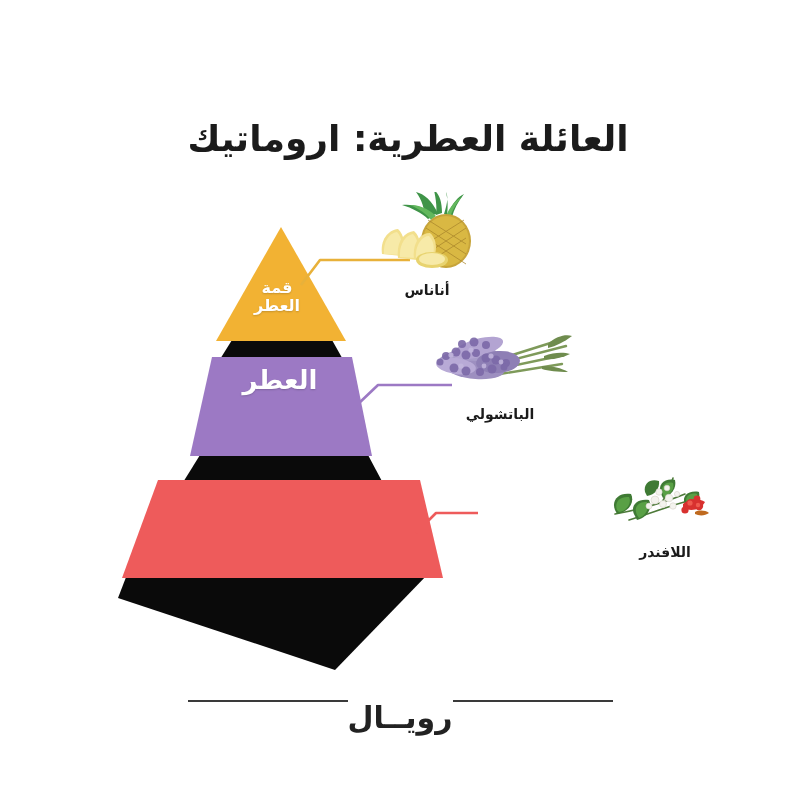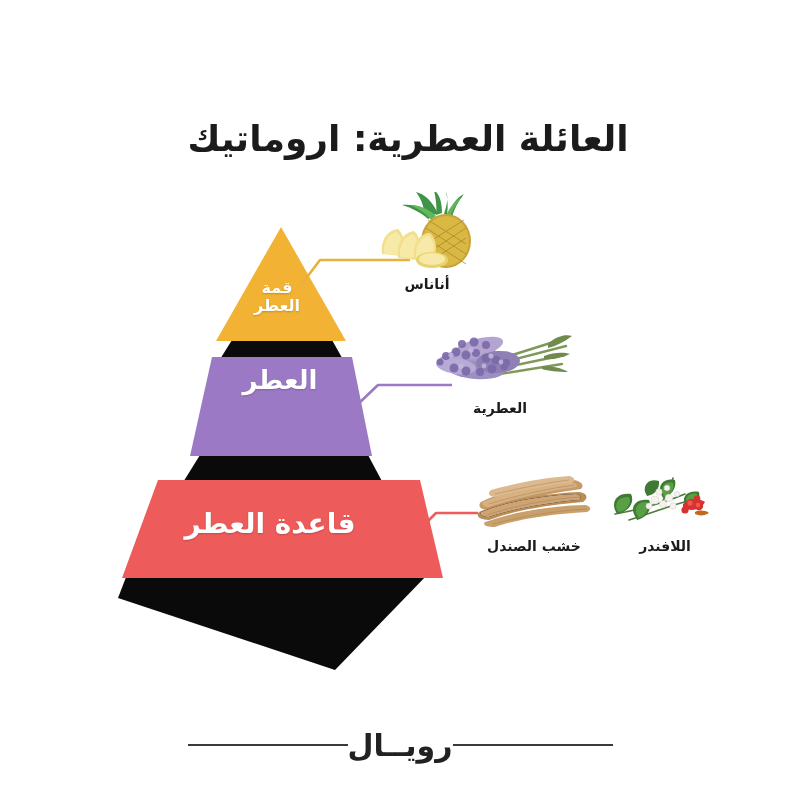--- a/index.html
+++ b/index.html
@@ -73,21 +73,21 @@
   
   .note {
     position: absolute;
     text-align: center;
     direction: rtl;
   }
   .note-caption {
     font-size: 14px;
     font-weight: 700;
     color: #1b1b1b;
-    margin-top: 6px;
+    margin-top: 12px;
     white-space: nowrap;
     direction: rtl;
   }
   .note-art {
     display: block;
     margin: 0 auto;
   }
 
   .note-pineapple { left: 368px; top: 192px; width: 118px; }
   .note-lavender  { left: 425px; top: 322px; width: 150px; }
@@ -95,21 +95,20 @@
   .note-patchouli { left: 604px; top: 470px; width: 122px; }
 
   
   .footer {
     position: absolute;
     left: 0;
     top: 700px;
     width: 800px;
     height: 90px;
     display: flex;
-    align-items: center;
     justify-content: center;
   }
   .rule {
     width: 160px;
     height: 2px;
     background: #3a3a3a;
   }
   .brand {
     font-size: 30px;
     font-weight: 700;
@@ -149,23 +148,20 @@
 
   <div class="tier-label tier-top">
     <div>قمة</div>
     <div>العطر</div>
   </div>
 
   <div class="tier-label tier-mid">
     <div>العطر</div>
   </div>
 
-  <div class="tier-label tier-base">
-    <div>قاعدة العطر</div>
-  </div>
 
   <div class="note note-pineapple">
     <svg class="note-art" width="110" height="78" viewBox="0 0 110 78" xmlns="http://www.w3.org/2000/svg">
 
       <g fill="#3f9448">
         <path d="M66 22 C60 8 52 2 44 0 C50 8 52 16 53 24 Z"></path>
         <path d="M70 21 C70 7 66 1 62 -2 C64 8 65 15 64 23 Z"></path>
         <path d="M62 24 C52 14 40 12 30 13 C40 16 50 21 56 27 Z"></path>
         <path d="M76 23 C80 11 86 5 92 2 C86 10 82 17 80 25 Z"></path>
         <path d="M72 22 C76 10 76 4 74 0 C76 8 76 16 75 23 Z"></path>
@@ -240,43 +236,23 @@
       </g>
       <g fill="#c3b7de" opacity="0.85">
         <circle cx="25" cy="33" r="2.6"></circle>
           <circle cx="45" cy="28" r="2.6"></circle>
         <circle cx="65" cy="34" r="2.6"></circle>
           <circle cx="35" cy="44" r="2.6"></circle>
         <circle cx="58" cy="44" r="2.4"></circle>
           <circle cx="75" cy="40" r="2.4"></circle>
       </g>
     </svg>
-    <div class="note-caption">العطرية</div>
-  </div>
-
-  <div class="note note-sandal">
-    <svg class="note-art" width="118" height="60" viewBox="0 0 118 60" xmlns="http://www.w3.org/2000/svg">
-      <g>
-        <path d="M6 30 C26 20 56 12 98 8 C106 9 110 13 106 17 C70 22 36 30 14 38 C6 38 2 34 6 30 Z" fill="#c59a66"></path>
-        <path d="M8 30 C28 21 56 14 96 10 C101 11 103 13 101 15 C66 20 34 28 14 35 C9 35 6 33 8 30 Z" fill="#d8b183"></path>
-        <path d="M4 40 C26 30 60 22 104 20 C112 21 114 26 108 30 C70 33 34 40 14 48 C5 48 0 44 4 40 Z" fill="#b98d58"></path>
-        <path d="M6 40 C28 31 60 24 101 22 C106 23 107 26 104 28 C68 31 34 38 14 45 C8 45 4 43 6 40 Z" fill="#ceа578" fill-opacity="0.98"></path>
-        <path d="M6 40 C28 31 60 24 101 22 C106 23 107 26 104 28 C68 31 34 38 14 45 C8 45 4 43 6 40 Z" fill="#cda476"></path>
-        <path d="M16 18 C38 12 66 6 94 4 C100 5 101 9 96 11 C66 14 38 20 20 25 C14 25 12 21 16 18 Z" fill="#dcb98f"></path>
-        <path d="M10 50 C36 41 70 34 110 33 C116 34 117 38 112 40 C74 42 40 48 20 55 C12 55 7 53 10 50 Z" fill="#c9a06b"></path>
-      </g>
-      <g stroke="#a67c48" stroke-width="0.8" opacity="0.6" fill="none">
-        <path d="M14 32 C40 24 70 17 100 13"></path>
-        <path d="M12 43 C40 34 72 27 106 25"></path>
-        <path d="M18 52 C46 45 76 39 112 37"></path>
-        <path d="M20 22 C46 16 70 11 94 8"></path>
-      </g>
-    </svg>
-    <div class="note-caption">خشب الصندل</div>
-  </div>
+    <div class="note-caption">الباتشولي</div>
+  </div>
+
 
   <div class="note note-patchouli">
     <svg class="note-art" width="112" height="62" viewBox="0 0 112 62" xmlns="http://www.w3.org/2000/svg">
 
       <g stroke="#4e7a3a" stroke-width="1.6" fill="none" stroke-linecap="round">
         <path d="M6 44 C28 40 52 34 76 24"></path>
         <path d="M20 50 C40 44 60 36 82 30"></path>
         <path d="M52 34 C58 24 62 16 64 8"></path>
       </g>
 

